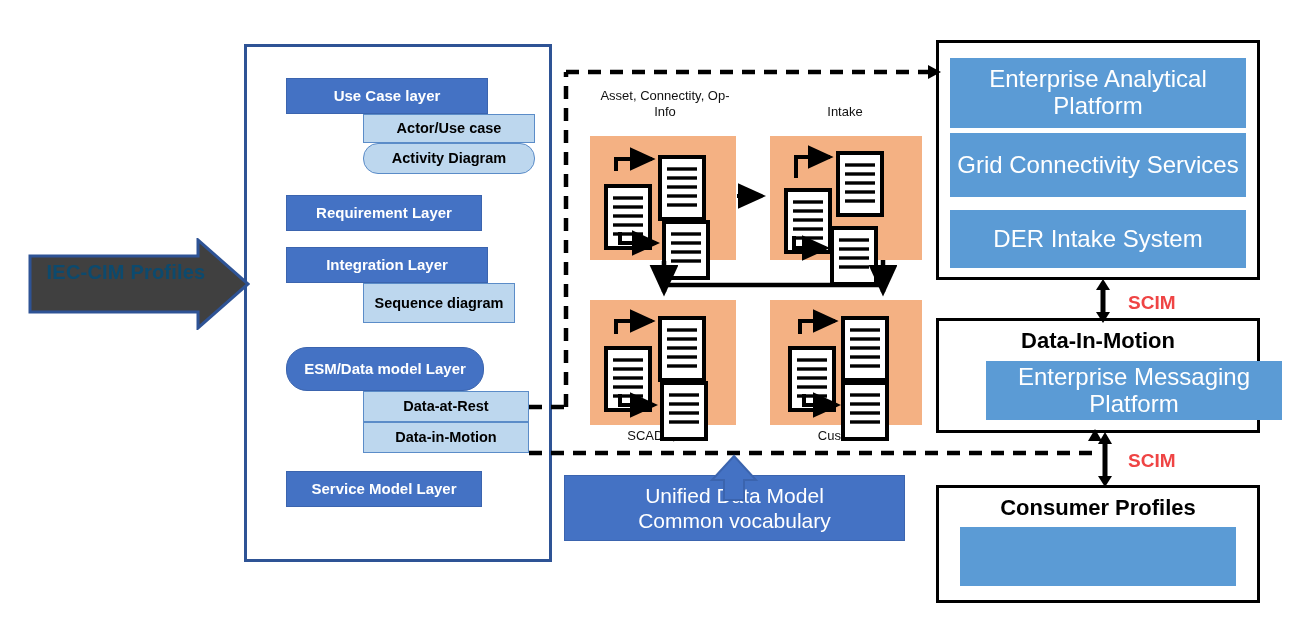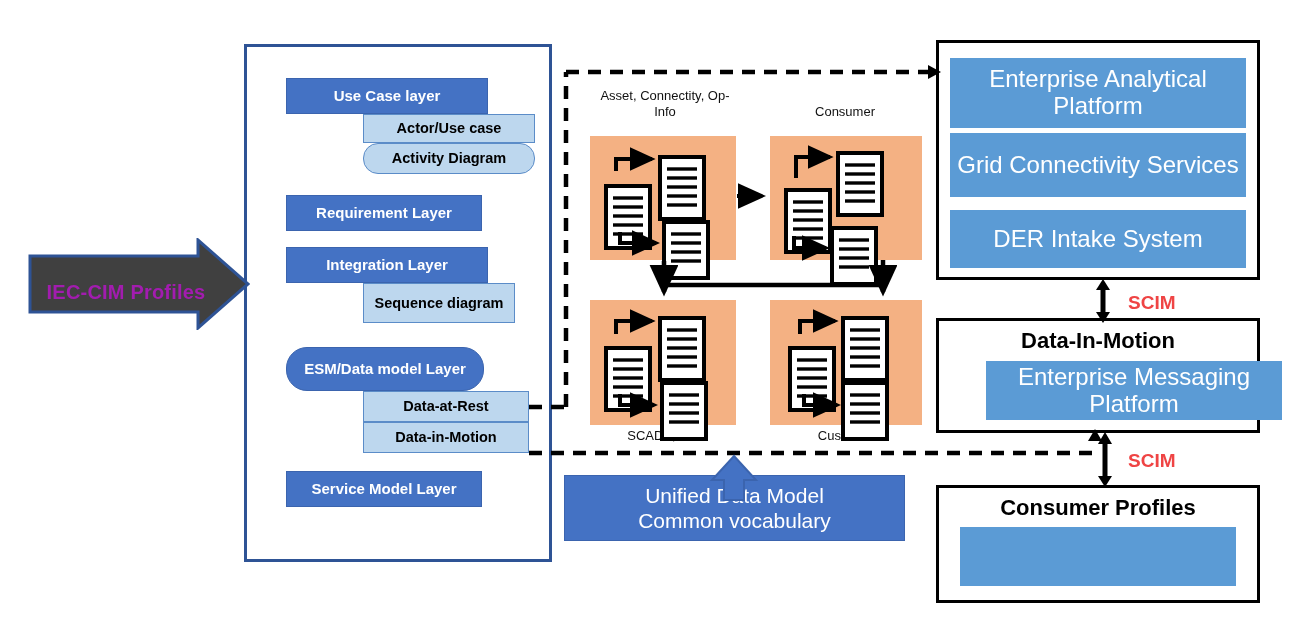--- a/index.html
+++ b/index.html
@@ -14,22 +14,22 @@
   .layer-main{background:#4472C4;color:#fff;font-weight:bold;font-size:15px;
               display:flex;align-items:center;justify-content:center;text-align:center;
               border:1px solid #3b64ae;line-height:1.12;}
   .layer-sub{background:#BDD7EE;color:#000000;font-weight:bold;font-size:14.5px;
              display:flex;align-items:center;justify-content:center;text-align:center;
              border:1px solid #5B8CC8;line-height:1.12;}
 
   
   .cim-arrow{left:28px;top:238px;width:222px;height:92px;}
   .cim-arrow svg{display:block;}
-  .cim-label{left:28px;top:246px;width:196px;height:92px;display:flex;align-items:center;
-             justify-content:center;color:#a21caf;font-weight:bold;font-size:20px;letter-spacing:.2px;}
+  .cim-label{left:28px;top:226px;width:196px;height:92px;display:flex;align-items:center;
+             justify-content:center;color:#0c4a6e;font-weight:bold;font-size:20px;letter-spacing:.2px;}
 
   
   .orange{background:#F4B183;}
   .quad-label{font-size:13px;color:#111;text-align:center;font-weight:normal;line-height:1.25;}
 
   
   .udm{left:564px;top:475px;width:341px;height:66px;background:#4472C4;color:#fff;
        font-size:21px;display:flex;align-items:center;justify-content:center;text-align:center;
        line-height:1.2;border:1px solid #3b64ae;}
 
@@ -67,21 +67,21 @@
   <div class="abs cim-arrow">
     <svg width="222" height="92" viewBox="0 0 222 92">
       <path d="M2,18 L170,18 L170,2 L220,46 L170,90 L170,74 L2,74 Z" fill="#404040" stroke="#2E5395" stroke-width="3"></path>
     </svg>
   </div>
   <div class="abs cim-label">IEC-CIM Profiles</div>
 
   <div class="abs quad-label" style="left:590px;top:88px;width:150px;">Asset, Connectity, Op-Info</div>
   <div class="abs orange" style="left:590px;top:136px;width:146px;height:124px;"></div>
 
-  <div class="abs quad-label" style="left:770px;top:104px;width:150px;">Consumer</div>
+  <div class="abs quad-label" style="left:770px;top:104px;width:150px;">Intake</div>
   <div class="abs orange" style="left:770px;top:136px;width:152px;height:124px;"></div>
 
   <div class="abs orange" style="left:590px;top:300px;width:146px;height:125px;"></div>
   <div class="abs quad-label" style="left:590px;top:428px;width:146px;">SCADA,AMI</div>
 
   <div class="abs orange" style="left:770px;top:300px;width:152px;height:125px;"></div>
   <div class="abs quad-label" style="left:770px;top:428px;width:152px;">Customer</div>
 
   <div class="abs udm">
     <span><span>Unified Data Model</span><br>

